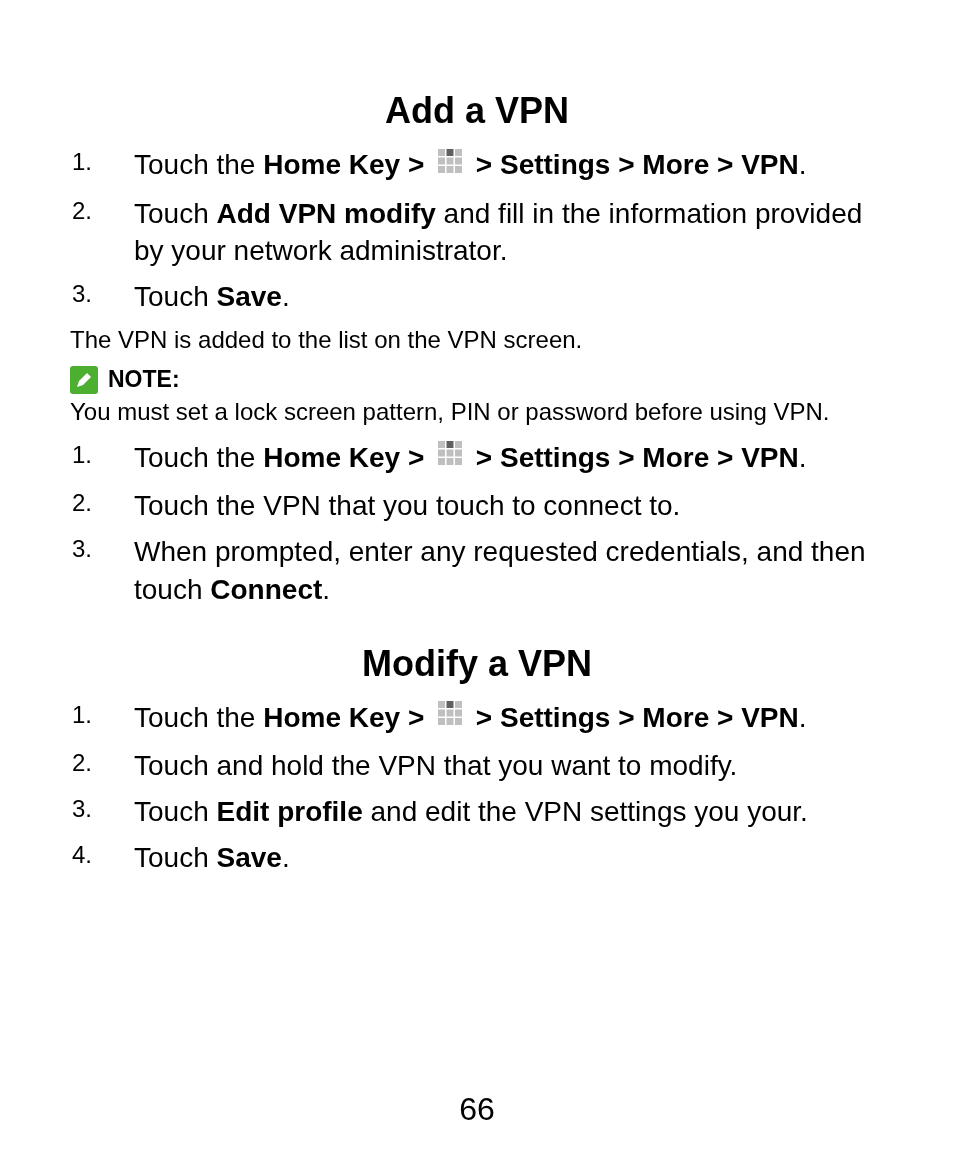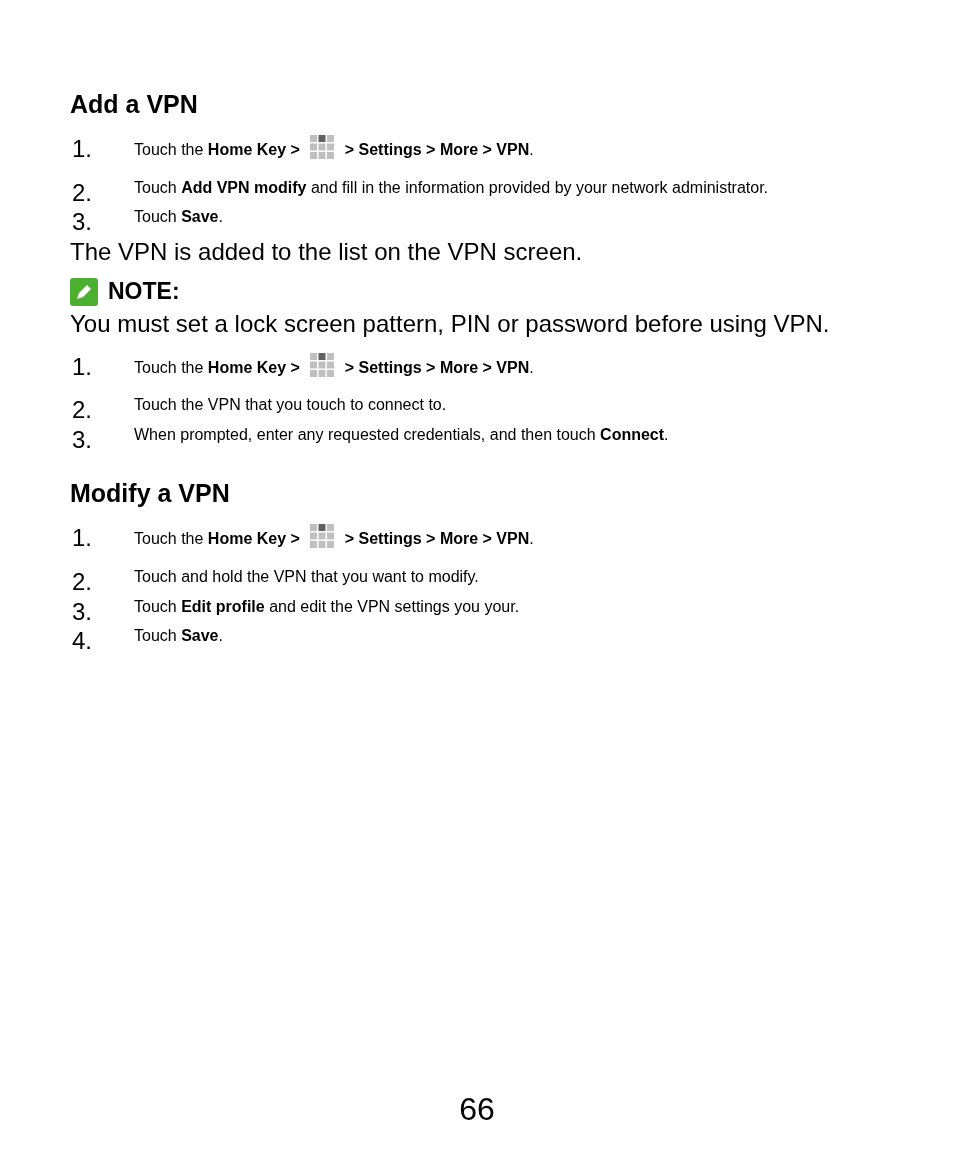--- a/index.html
+++ b/index.html
@@ -10,36 +10,37 @@
     color: #000;
   }
   .page {
     width: 954px;
     height: 1168px;
     box-sizing: border-box;
     padding: 90px 70px 40px 70px;
     position: relative;
   }
   h2 {
-    font-size: 25px;
+    font-size: 36px;
     font-weight: bold;
     margin: 0 0 14px 0;
+    text-align: center;
   }
   .sect2 { margin-top: 34px; }
   ol {
     list-style: none;
     padding: 0;
     margin: 0 0 8px 0;
     counter-reset: item;
   }
   ol li {
     counter-increment: item;
     position: relative;
     padding-left: 64px;
-    font-size: 16px;
+    font-size: 28px;
     line-height: 1.35;
     margin-bottom: 8px;
   }
   ol li::before {
     content: counter(item) ".";
     position: absolute;
     left: 2px;
     top: 0;
     font-size: 24px;
   }

